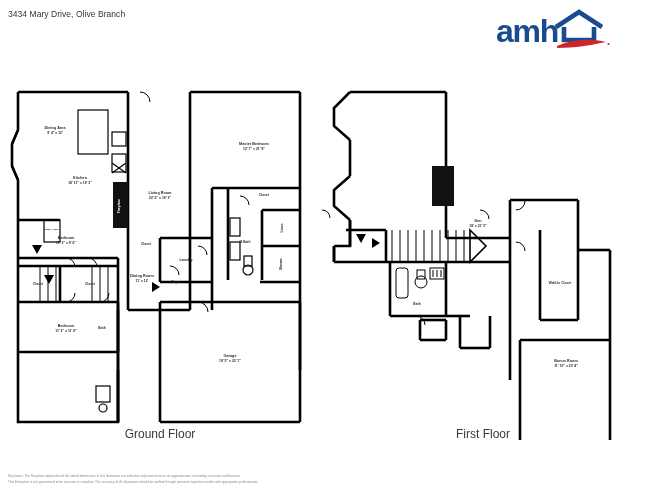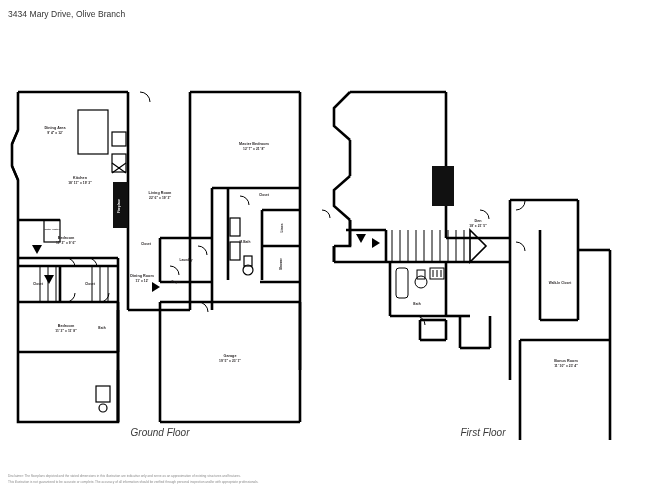--- a/index.html
+++ b/index.html
@@ -60,44 +60,57 @@
   .lbl.sm { font-size: 3.2px; }
   .lbl.vert { transform: translate(-50%,-50%) rotate(-90deg); }
   .lbl.fire {
     color: #ffffff;
     font-size: 3.1px;
   }
 
   
   .floor-caption {
     position: absolute;
-    font-size: 10px;
+    font-size: 12px;
     color: #3a3a3a;
     white-space: nowrap;
     transform: translateX(-50%);
-    font-style: italic;
   }
 
   
   #disclaimer {
     position: absolute;
     left: 8px; top: 474px;
     width: 634px;
     font-size: 3.2px;
     line-height: 1.5;
     color: #8a8a8a;
   }
   #disclaimer p { margin: 0 0 1px 0; }
 </style>
 </head>
 <body>
 
 <div id="header">
   <div id="address">3434 Mary Drive, Olive Branch</div>
 
+  <div id="logo">
+    <svg viewBox="0 0 148 46" width="148" height="46">
+
+      <text x="2" y="34" font-family="Liberation Sans, sans-serif" font-size="32" font-weight="bold" fill="#1b4b8f" letter-spacing="-1.2">amh</text>
+
+      <g fill="none" stroke="#1b4b8f" stroke-width="4.6" stroke-linejoin="miter">
+        <path d="M62 19 L85 4 L108 19"></path>
+        <path d="M70 19 L70 32 L100 32 L100 19"></path>
+      </g>
+
+      <path d="M63 38 C78 31, 96 30, 112 34 C98 37, 80 40, 63 40 Z" fill="#d2232a"></path>
+      <circle cx="114.5" cy="36" r="1.1" fill="#d2232a"></circle>
+    </svg>
+  </div>
 </div>
 
 <div id="plan">
 
   <svg class="fp" style="left:0px; top:0px;" width="320" height="370" viewBox="0 0 320 370">
     <g stroke="#000000" fill="none" stroke-width="2.6">
 
       <path d="M18,22 L18,60 L12,74 L12,96 L18,110 L18,282"></path>
       <path d="M18,22 L128,22"></path>
 

